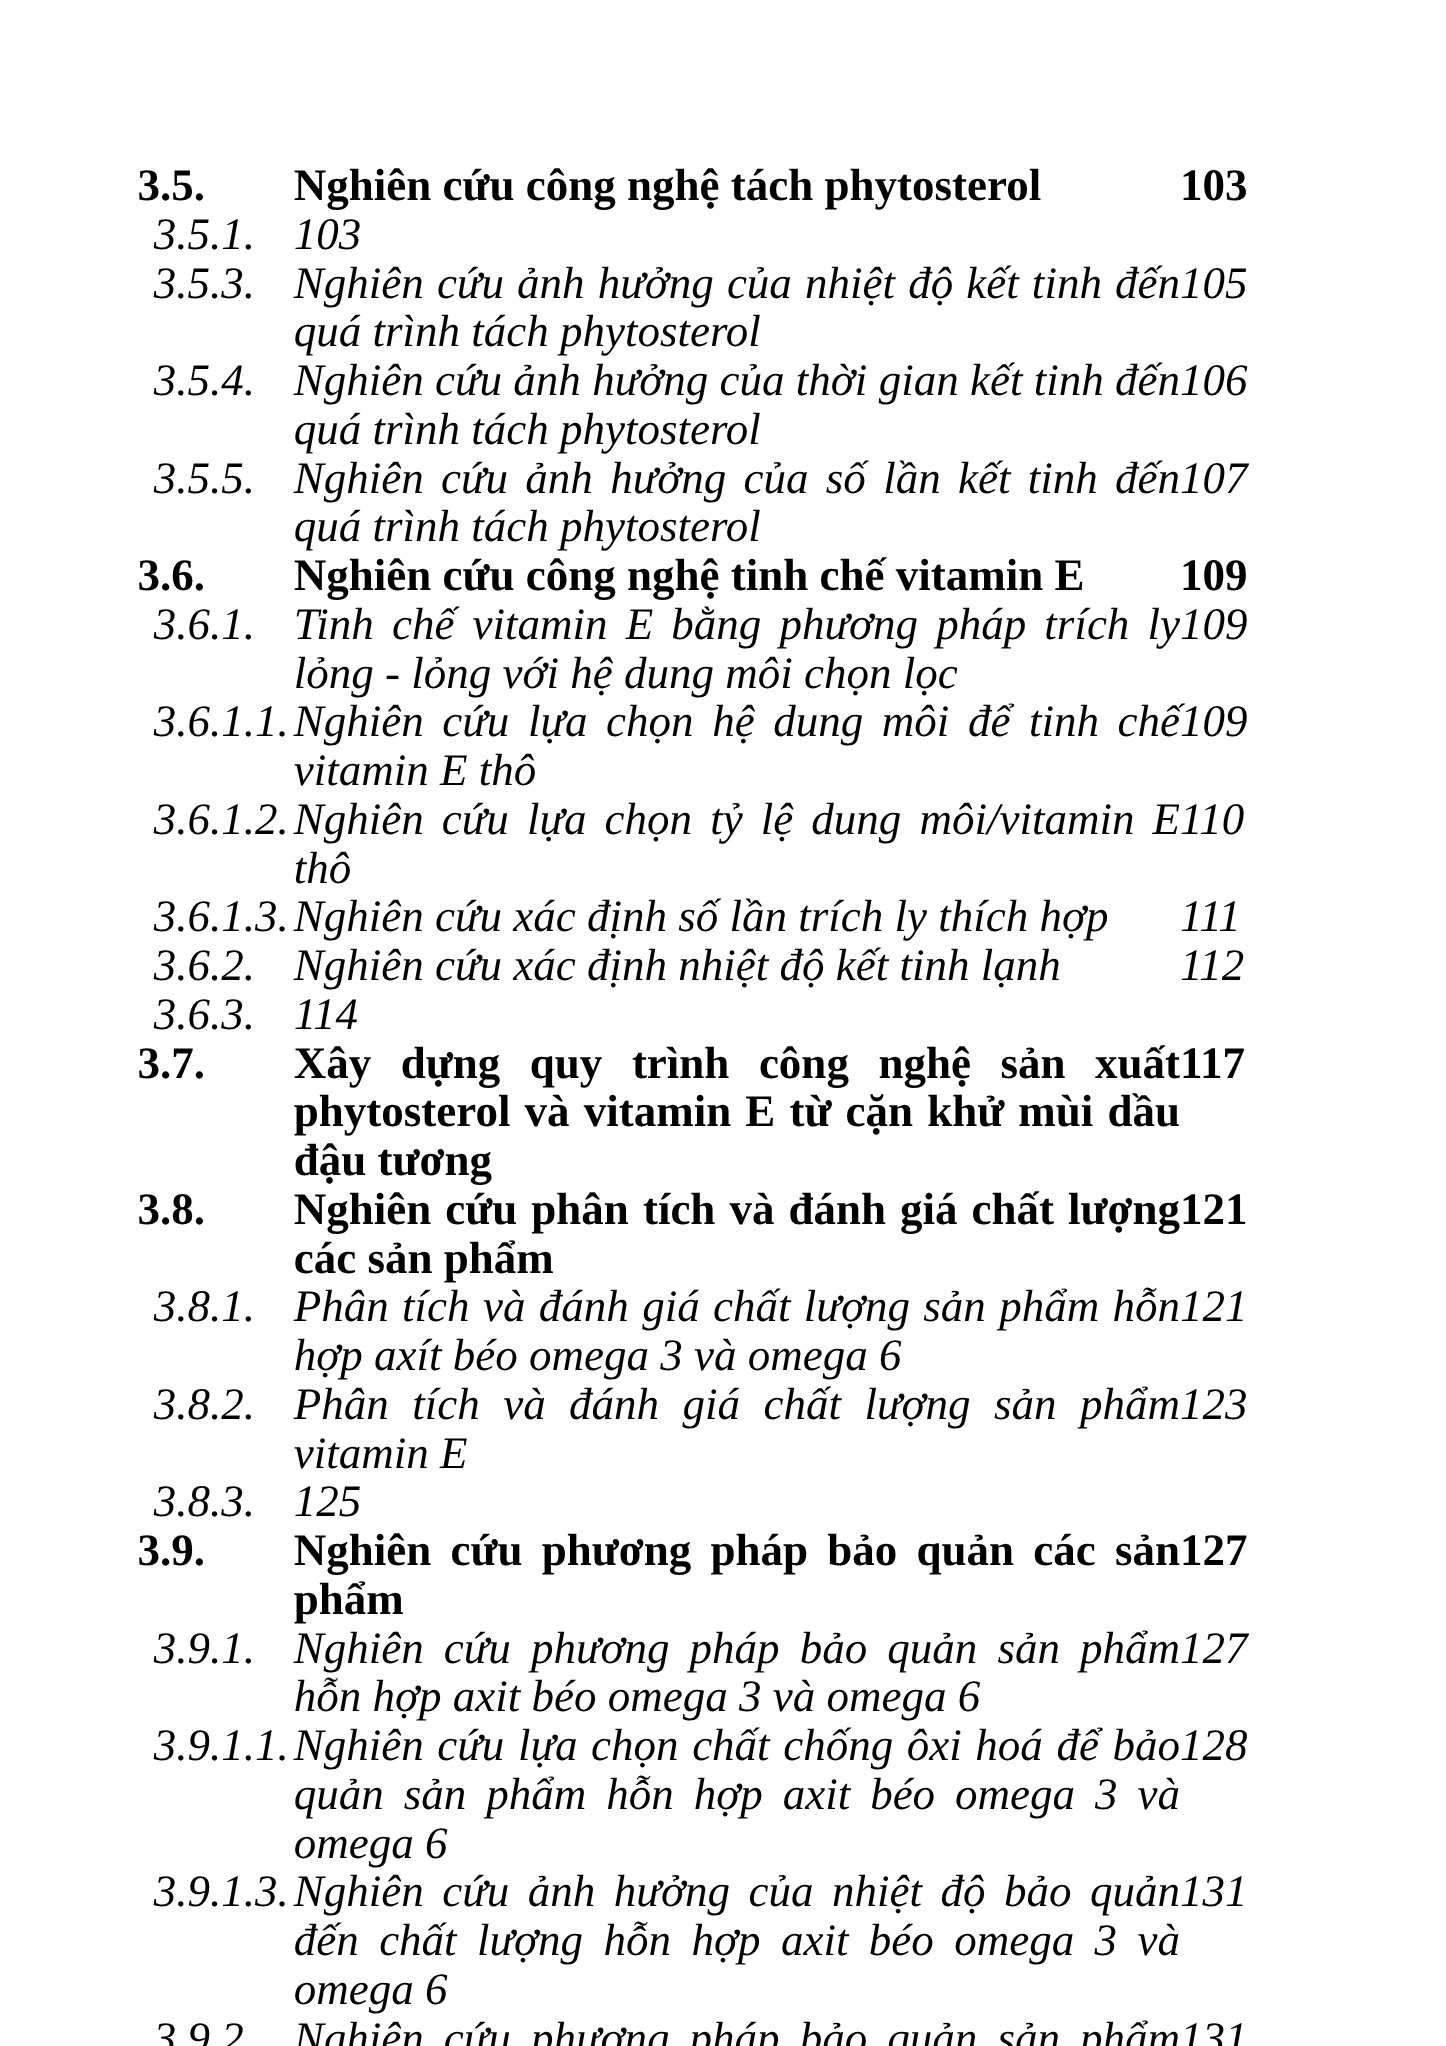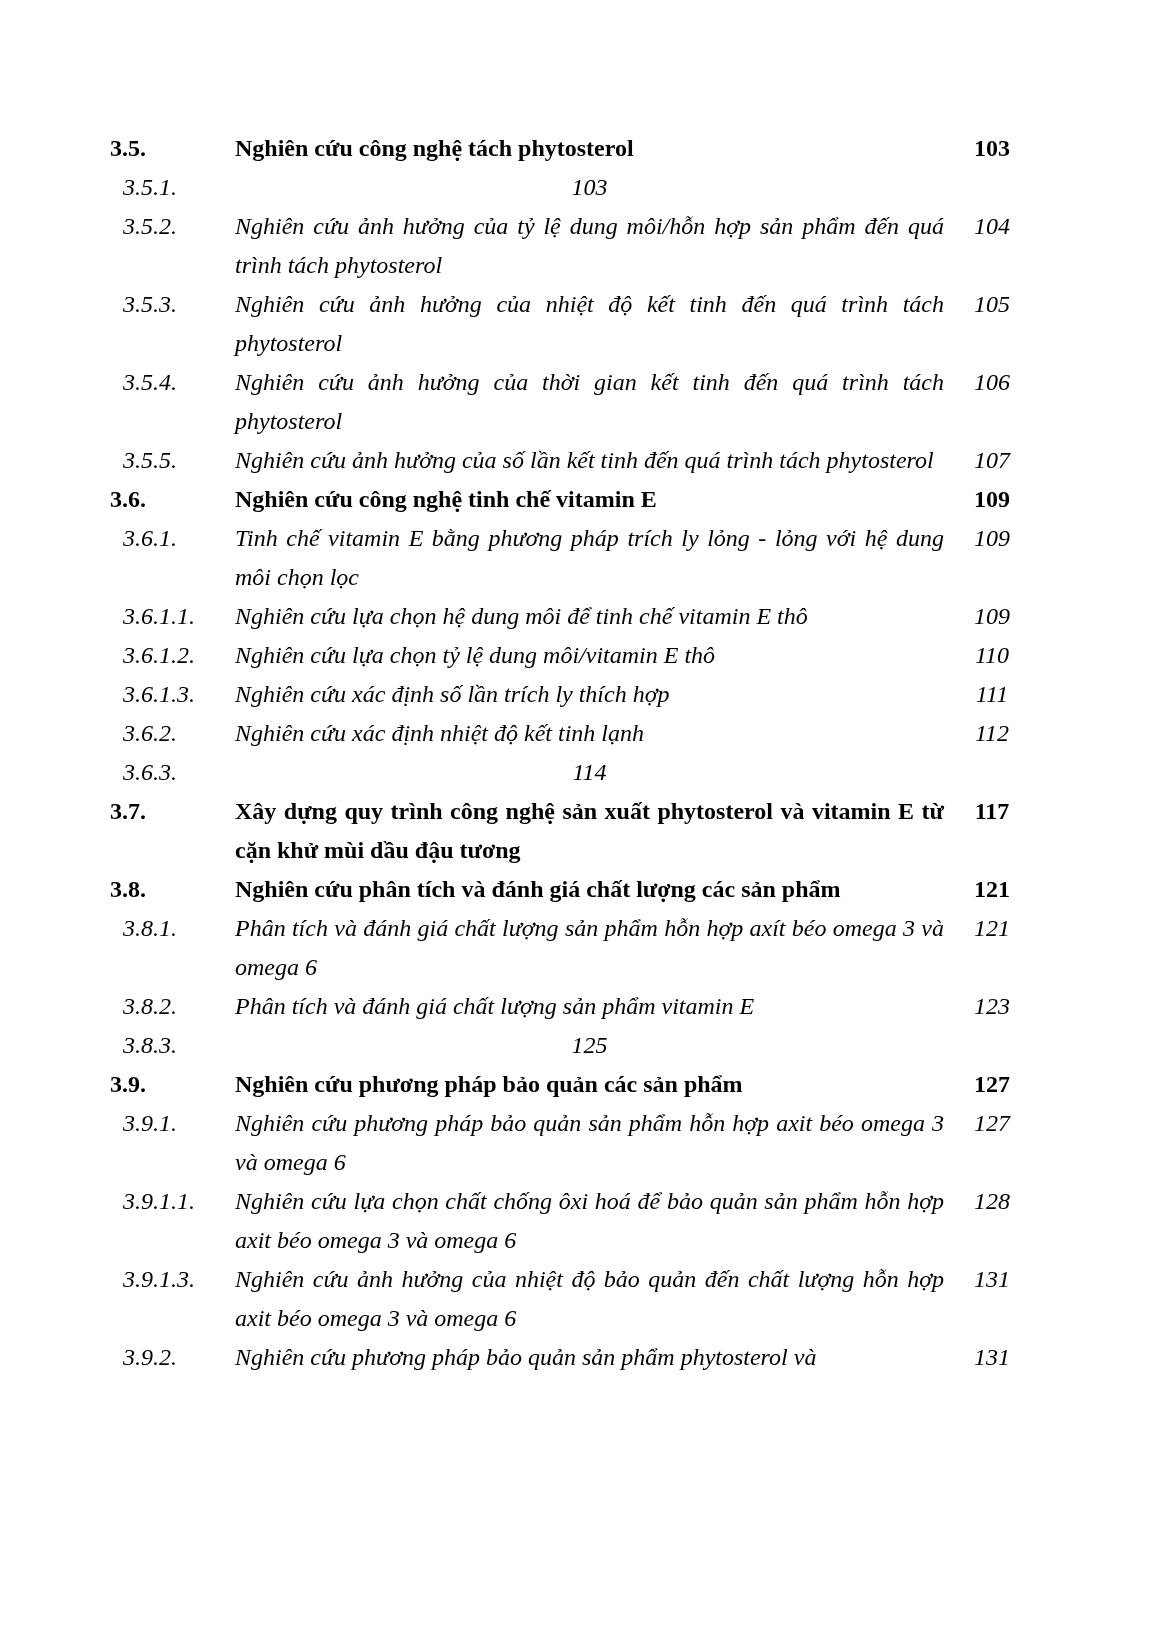--- a/index.html
+++ b/index.html
@@ -17,32 +17,32 @@
   }
   .toc {
     position: absolute;
     left: 110px;
     top: 129px;
     width: 930px;
   }
   .toc-row {
     display: grid;
     grid-template-columns: 125px 709px 96px;
-    font-size: 24px;
+    font-size: 36px;
     line-height: 39px;
   }
   .toc-num {
     align-self: start;
     white-space: nowrap;
   }
   .toc-title {
     text-align: justify;
   }
   .toc-page {
-    text-align: center;
+    text-align: left;
     align-self: start;
   }
   
   .lv1 { font-weight: bold; font-style: normal; }
   
   .lv2 { font-weight: normal; font-style: italic; }
   
   .lv3 { font-weight: normal; font-style: italic; }
   .lv2 .toc-num, .lv3 .toc-num { padding-left: 13px; }
 </style>
@@ -52,25 +52,20 @@
 <main class="page">
   <section class="toc" id="toc-root">
       <div class="toc-row lv1">
     <span class="toc-num">3.5.</span>
     <span class="toc-title">Nghiên cứu công nghệ tách phytosterol</span>
     <span class="toc-page">103</span>
   </div>
       <div class="toc-row lv2">
     <span class="toc-num">3.5.1.</span>
     <span class="toc-page">103</span>
-  </div>
-      <div class="toc-row lv2">
-    <span class="toc-num">3.5.2.</span>
-    <span class="toc-title">Nghiên cứu ảnh hưởng của tỷ lệ dung môi/hỗn hợp sản phẩm đến quá trình tách phytosterol</span>
-    <span class="toc-page">104</span>
   </div>
       <div class="toc-row lv2">
     <span class="toc-num">3.5.3.</span>
     <span class="toc-title">Nghiên cứu ảnh hưởng của nhiệt độ kết tinh đến quá trình tách phytosterol</span>
     <span class="toc-page">105</span>
   </div>
       <div class="toc-row lv2">
     <span class="toc-num">3.5.4.</span>
     <span class="toc-title">Nghiên cứu ảnh hưởng của thời gian kết tinh đến quá trình tách phytosterol</span>
     <span class="toc-page">106</span>

